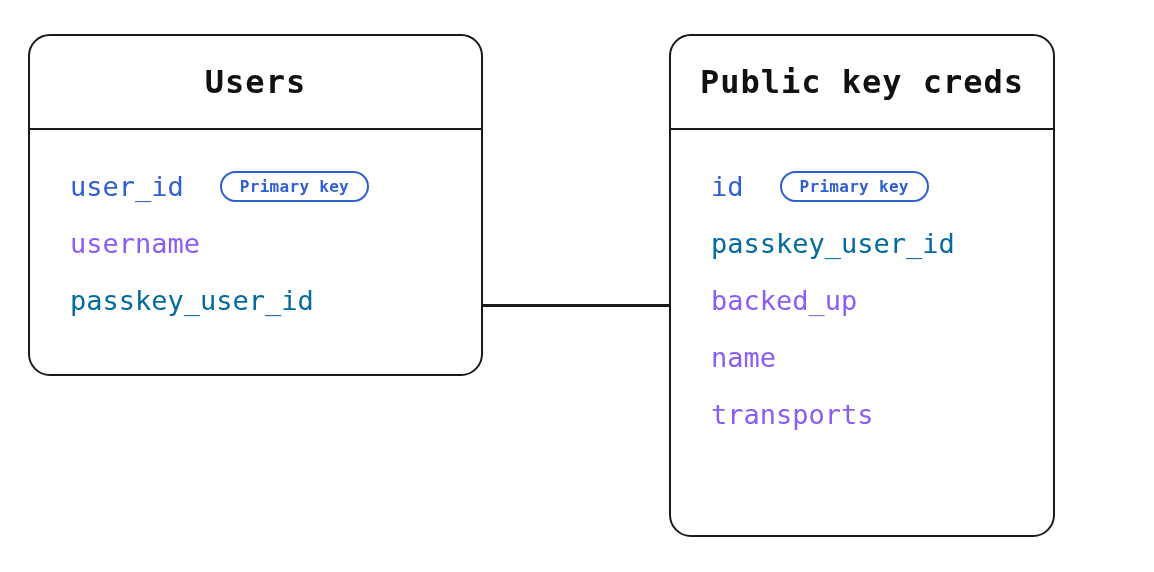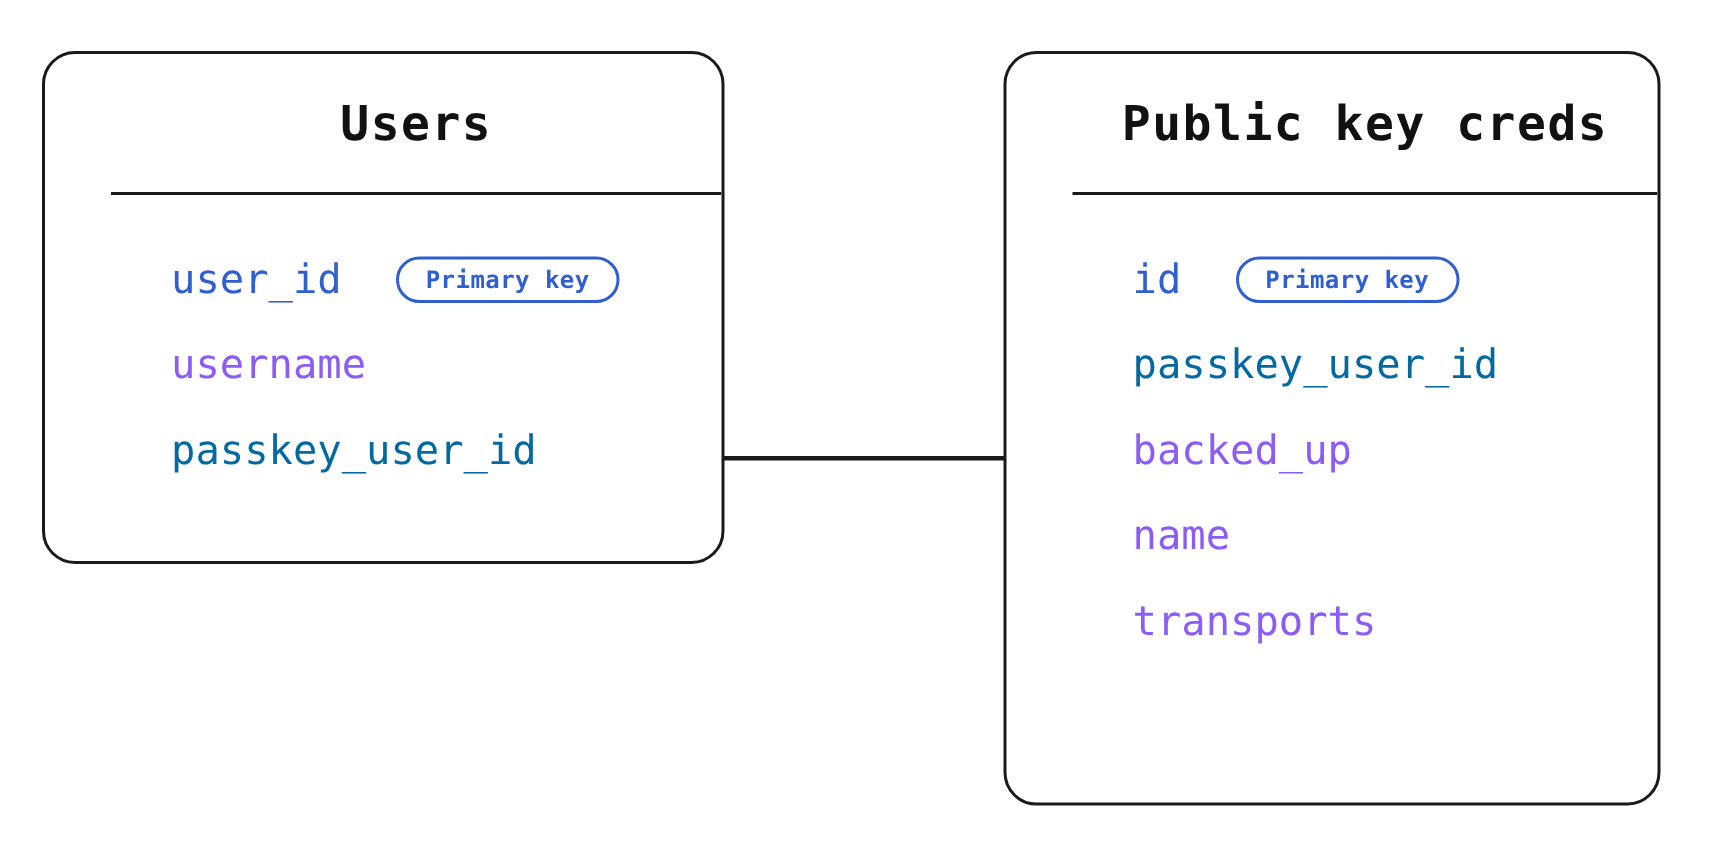--- a/index.html
+++ b/index.html
@@ -22,21 +22,20 @@
 
   
   .entity {
     position: absolute;
     box-sizing: border-box;
     background: #ffffff;
     border: 2.5px solid #1a1a1a;
     border-radius: 22px;
     overflow: hidden;
     z-index: 2;
-    padding-left: 44px;
   }
 
   .entity-header {
     box-sizing: border-box;
     height: 94px;
     display: flex;
     align-items: center;
     justify-content: center;
     border-bottom: 2.5px solid #1a1a1a;
   }
@@ -102,21 +101,21 @@
   
   #entity-users {
     left: 28px;
     top: 34px;
     width: 455px;
     height: 342px;
   }
   #entity-public-key-creds {
     left: 669px;
     top: 34px;
-    width: 438px;
+    width: 386px;
     height: 503px;
   }
   #relationship-line {
     left: 481px;
     top: 304px;
     width: 190px;
     height: 2.5px;
   }
 </style>
 </head>

